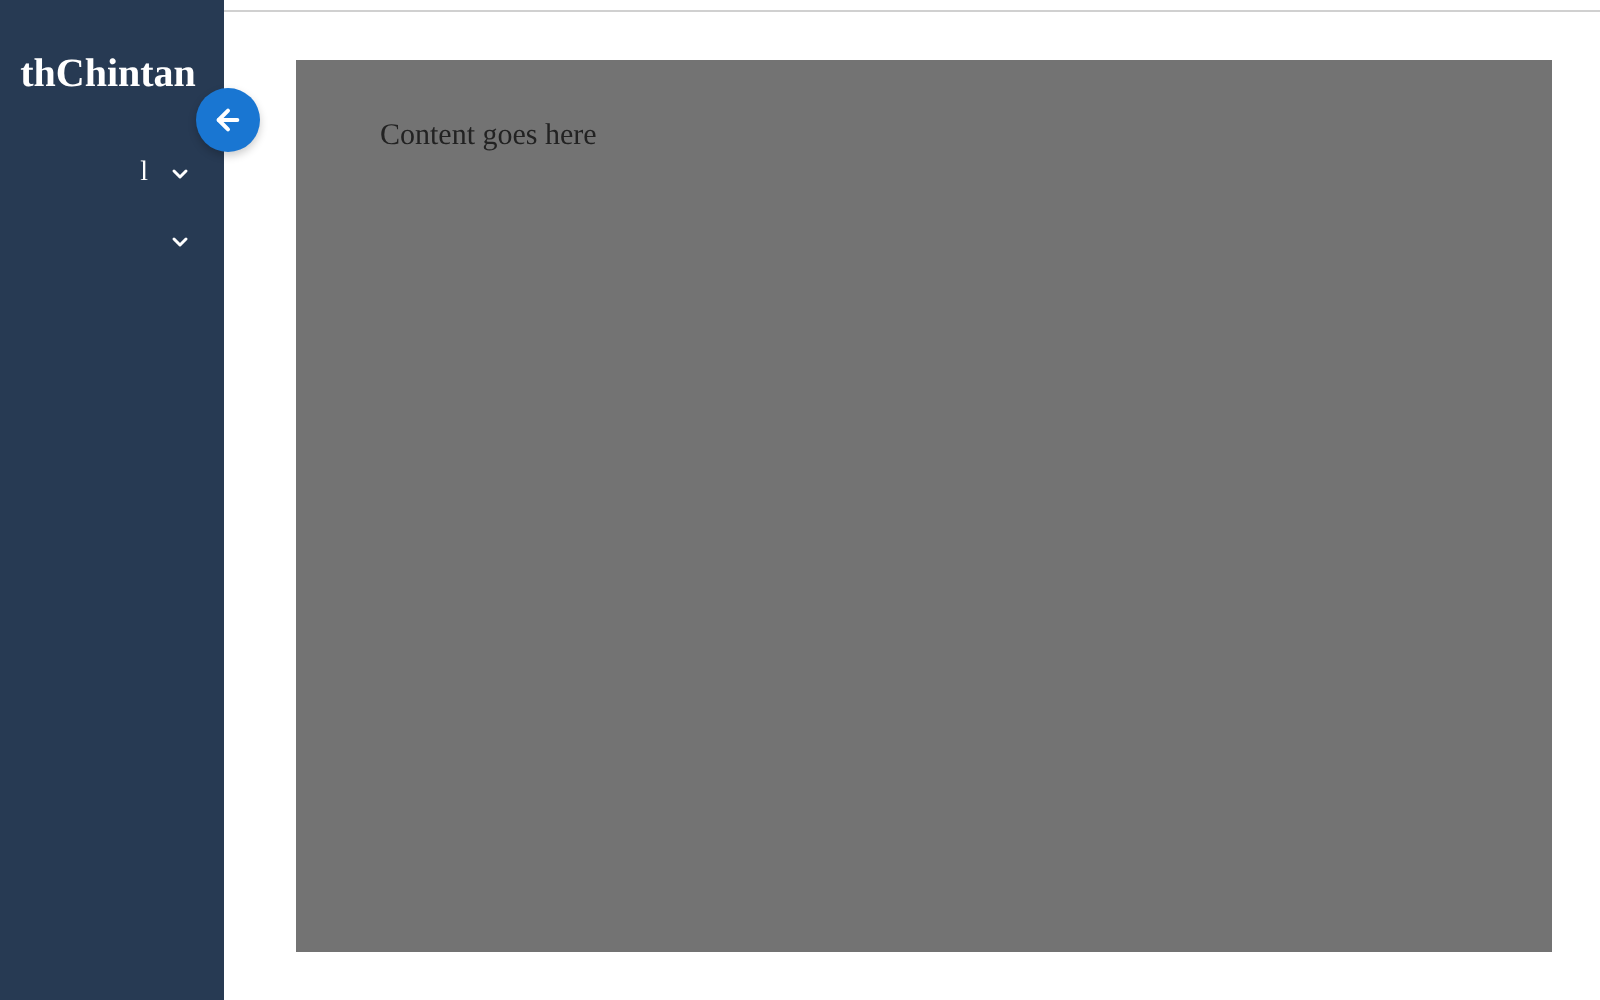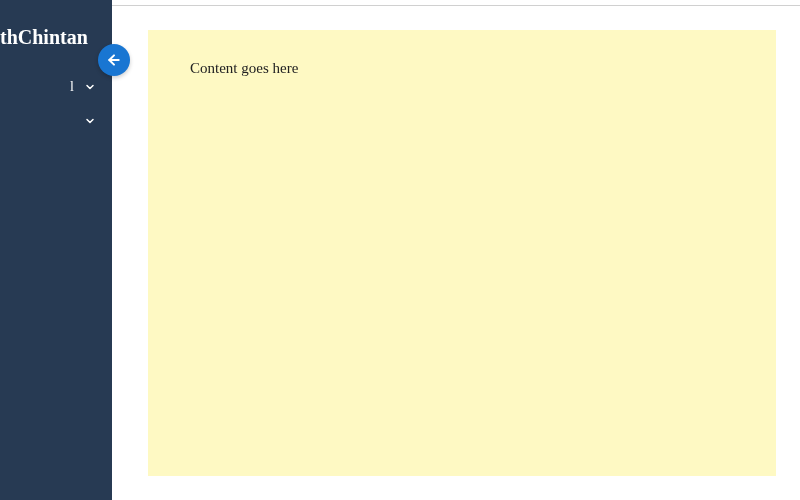--- a/index.html
+++ b/index.html
@@ -30,21 +30,21 @@
       background: #273a53;
       color: #fff;
       padding-top: 20px;
       z-index: 10;
     }
     .brand {
       font-weight: bold;
       font-size: 20px;
       color: #fff;
       padding: 6px 4px 20px 0;
-      text-align: left;
+      text-align: center;
       white-space: nowrap;
       overflow: hidden;
     }
     .nav-item {
       display: flex;
       align-items: center;
       justify-content: flex-end;
       padding: 10px 16px 10px 4px;
       cursor: pointer;
       font-size: 14px;
@@ -83,21 +83,21 @@
       top: 6px;
       left: 112px;
       right: 0;
       bottom: 0;
       background: #fff;
       padding: 24px 24px 24px 36px;
     }
     .content-area {
       width: 100%;
       height: 100%;
-      background: #fef9c3;
+      background: #737373;
       padding: 30px 42px;
       font-size: 15px;
       color: #222;
     }
   </style>
 </head>
 <body>
 
 <div class="topbar"></div>
 

